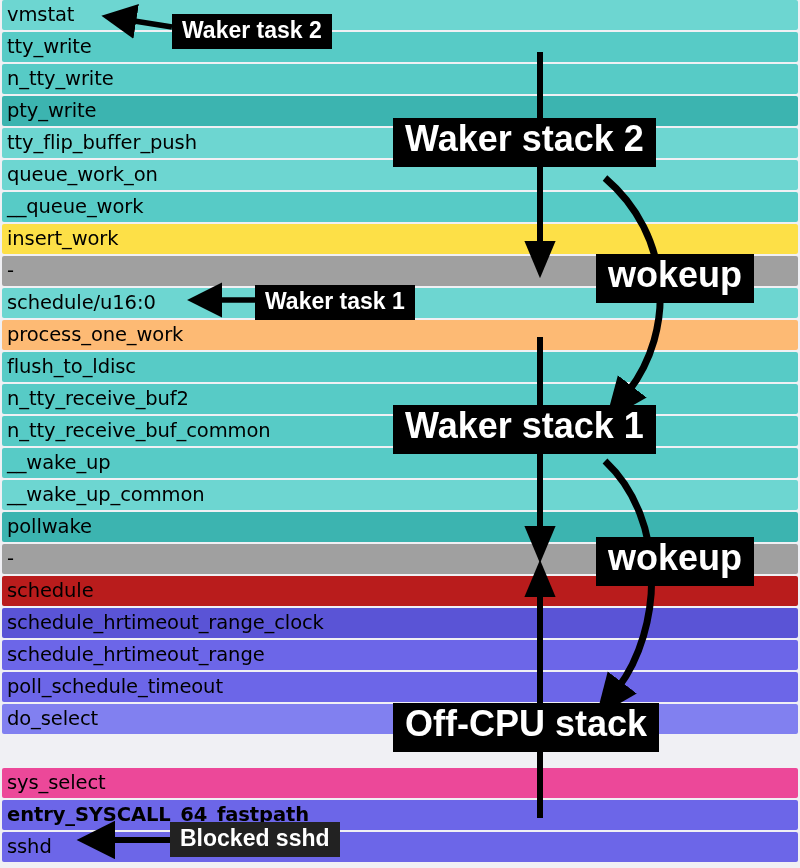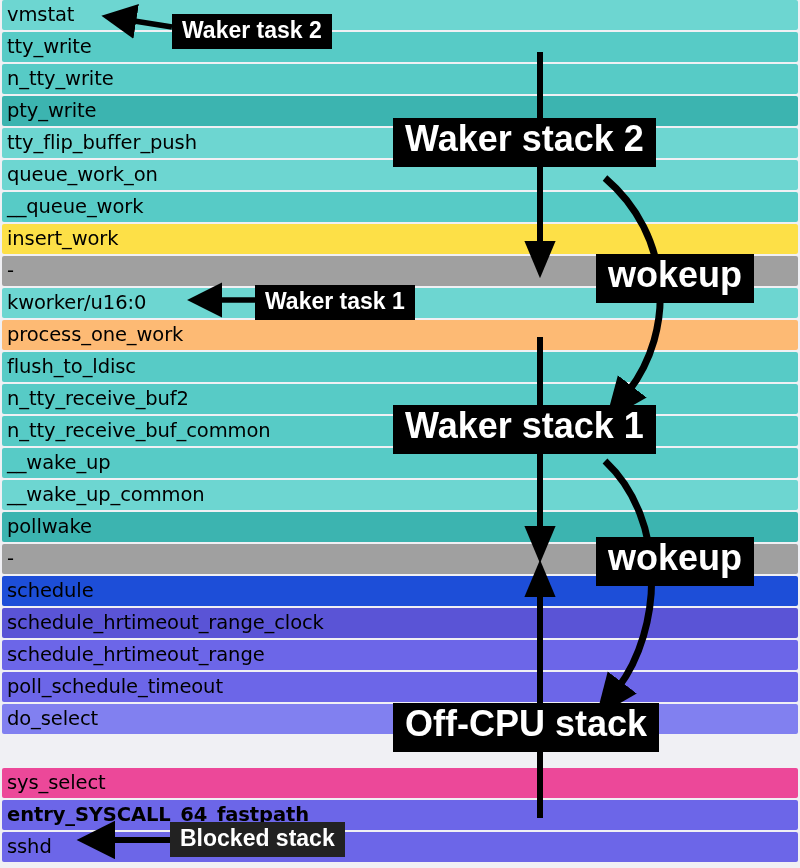--- a/index.html
+++ b/index.html
@@ -95,21 +95,21 @@
       <div class="frame" style="top: 192px; background: rgb(87, 203, 198);">
         <span class="fname">__queue_work</span>
       </div>
       <div class="frame" style="top: 224px; background: #fde047;">
         <span class="fname">insert_work</span>
       </div>
       <div class="frame" style="top: 256px; background: rgb(160, 160, 160);">
         <span class="fname">-</span>
       </div>
       <div class="frame" style="top: 288px; background: rgb(109, 214, 209);">
-        <span class="fname">kworker/u16:0</span>
+        <span class="fname">schedule/u16:0</span>
       </div>
       <div class="frame" style="top: 320px; background: #fdba74;">
         <span class="fname">process_one_work</span>
       </div>
       <div class="frame" style="top: 352px; background: rgb(87, 203, 198);">
         <span class="fname">flush_to_ldisc</span>
       </div>
       <div class="frame" style="top: 384px; background: rgb(87, 203, 198);">
         <span class="fname">n_tty_receive_buf2</span>
       </div>
@@ -121,21 +121,21 @@
       </div>
       <div class="frame" style="top: 480px; background: rgb(109, 214, 209);">
         <span class="fname">__wake_up_common</span>
       </div>
       <div class="frame" style="top: 512px; background: rgb(60, 180, 176);">
         <span class="fname">pollwake</span>
       </div>
       <div class="frame" style="top: 544px; background: rgb(160, 160, 160);">
         <span class="fname">-</span>
       </div>
-      <div class="frame" style="top: 576px; background: #1d4ed8;">
+      <div class="frame" style="top: 576px; background: #b91c1c;">
         <span class="fname">schedule</span>
       </div>
       <div class="frame" style="top: 608px; background: rgb(90, 84, 214);">
         <span class="fname">schedule_hrtimeout_range_clock</span>
       </div>
       <div class="frame" style="top: 640px; background: rgb(108, 102, 232);">
         <span class="fname">schedule_hrtimeout_range</span>
       </div>
       <div class="frame" style="top: 672px; background: rgb(108, 102, 232);">
         <span class="fname">poll_schedule_timeout</span>
@@ -198,16 +198,16 @@
   </svg>
 
   <div id="annotations">
       <div class="anno sm" style="left: 172px; top: 14px;">Waker task 2</div>
       <div class="anno lg" style="left: 393px; top: 118px;">Waker stack 2</div>
       <div class="anno lg" style="left: 596px; top: 254px;">wokeup</div>
       <div class="anno sm" style="left: 255px; top: 285px;">Waker task 1</div>
       <div class="anno lg" style="left: 393px; top: 405px;">Waker stack 1</div>
       <div class="anno lg" style="left: 596px; top: 537px;">wokeup</div>
       <div class="anno lg" style="left: 393px; top: 703px;">Off-CPU stack</div>
-      <div class="anno sm softblack" style="left: 170px; top: 822px;">Blocked stack</div>
+      <div class="anno sm softblack" style="left: 170px; top: 822px;">Blocked sshd</div>
     </div>
 
 </div>
 
 </body></html>

